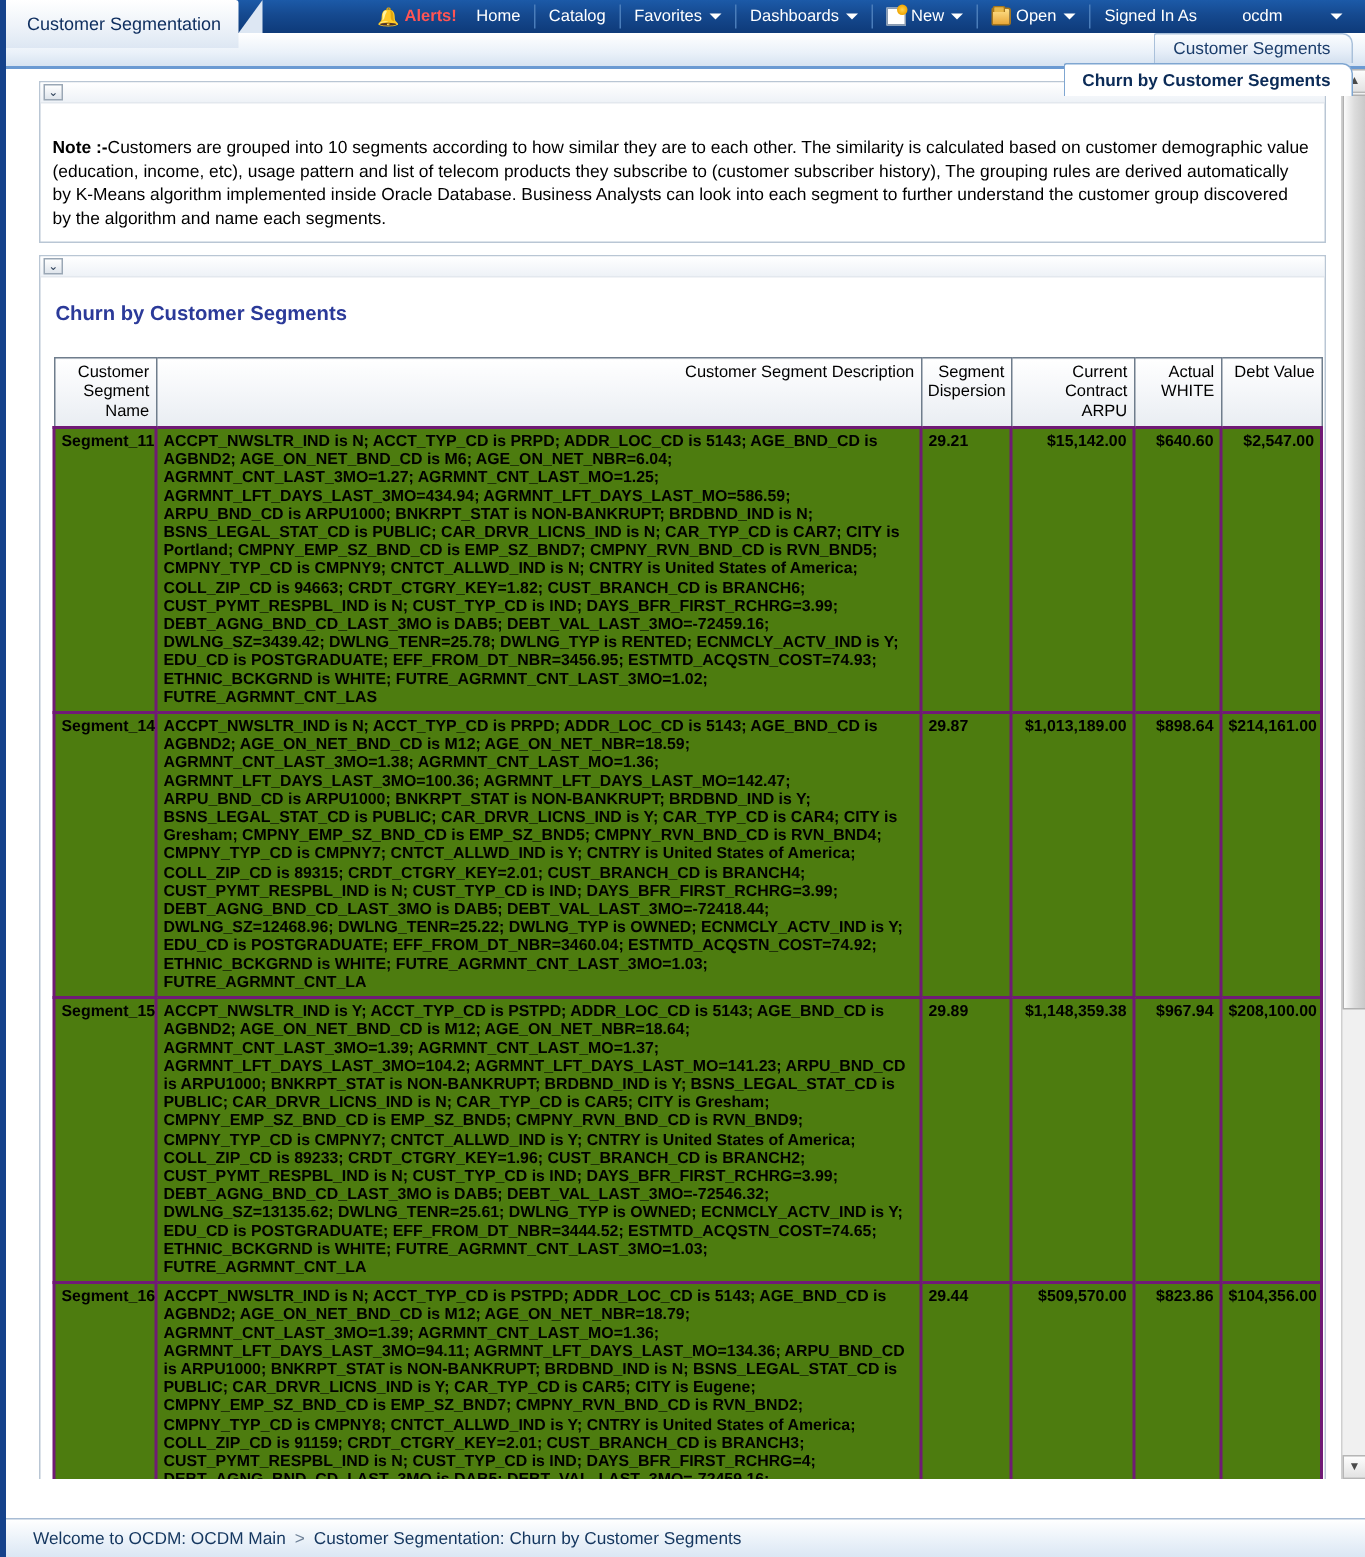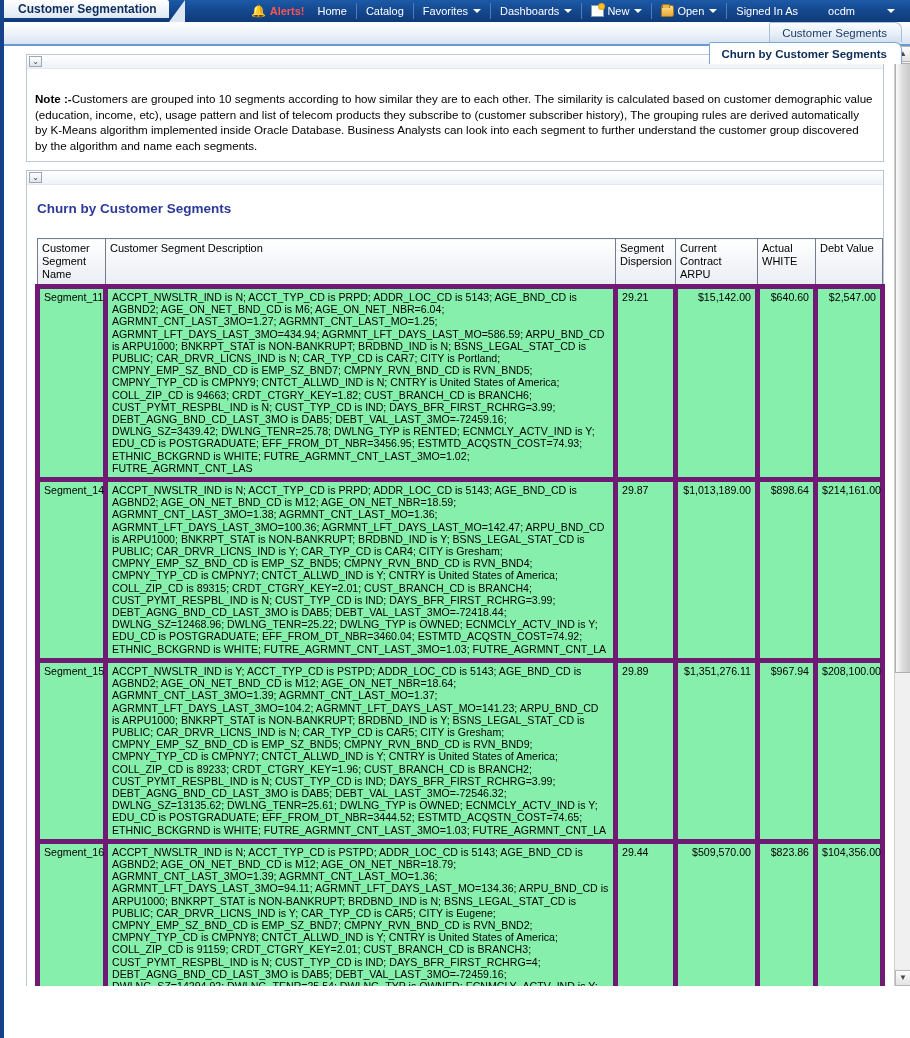--- a/index.html
+++ b/index.html
@@ -21,27 +21,27 @@
   
   .topbar {
     position: relative;
     height: 22px;
     background: linear-gradient(to bottom, #1c5aa8 0%, #15498f 45%, #0e3a79 100%);
     display: flex;
     align-items: stretch;
   }
   .app-title-tab {
     position: relative;
-    height: 18px;
+    height: 32px;
     padding: 0 12px 0 14px;
     display: flex; align-items: center;
     background: linear-gradient(to bottom, #ffffff 0%, #eef3f9 55%, #dde7f3 100%);
     color: #0d2d5e;
     font-size: 12px;
-    font-weight: bold;
+    font-weight: normal;
     border-top-right-radius: 2px;
     z-index: 3;
   }
   .app-title-tab::after {
     content: "";
     position: absolute;
     right: -16px; top: 0;
     width: 0; height: 0;
     border-style: solid;
     border-width: 0 0 22px 16px;
@@ -217,32 +217,33 @@
     border-collapse: collapse;
     table-layout: fixed;
     width: 845px;
     font-size: 10.6px;
     color: #000000;
   }
   table.seg th {
     border: 1px solid #6f7d8c;
     background: linear-gradient(to bottom, #ffffff 0%, #f4f6f9 50%, #e9edf2 100%);
     font-weight: normal;
-    text-align: left;
+    text-align: right;
     vertical-align: top;
     padding: 3px 4px 3px 4px;
     font-size: 11px;
     line-height: 13px;
   }
   table.seg td {
-    border: 5px solid #701a75;
+    border: 2px solid #701a75;
     vertical-align: top;
     padding: 2px 4px 3px 4px;
     line-height: 12.2px;
-    background: #86efac;
+    background: #4d7c0f;
+    font-weight: bold;
   }
   td.num { text-align: right; white-space: nowrap; }
   td.disp { text-align: left; white-space: nowrap; }
   td.name { white-space: nowrap; }
   td.desc { word-break: break-word; }
 
   .col-name { width: 68px; }
   .col-desc { width: 510px; }
   .col-disp { width: 60px; }
   .col-carpu { width: 82px; }
@@ -406,21 +407,21 @@
                 <td class="desc">ACCPT_NWSLTR_IND is N; ACCT_TYP_CD is PRPD; ADDR_LOC_CD is 5143; AGE_BND_CD is AGBND2; AGE_ON_NET_BND_CD is M12; AGE_ON_NET_NBR=18.59; AGRMNT_CNT_LAST_3MO=1.38; AGRMNT_CNT_LAST_MO=1.36; AGRMNT_LFT_DAYS_LAST_3MO=100.36; AGRMNT_LFT_DAYS_LAST_MO=142.47; ARPU_BND_CD is ARPU1000; BNKRPT_STAT is NON-BANKRUPT; BRDBND_IND is Y; BSNS_LEGAL_STAT_CD is PUBLIC; CAR_DRVR_LICNS_IND is Y; CAR_TYP_CD is CAR4; CITY is Gresham; CMPNY_EMP_SZ_BND_CD is EMP_SZ_BND5; CMPNY_RVN_BND_CD is RVN_BND4; CMPNY_TYP_CD is CMPNY7; CNTCT_ALLWD_IND is Y; CNTRY is United States of America; COLL_ZIP_CD is 89315; CRDT_CTGRY_KEY=2.01; CUST_BRANCH_CD is BRANCH4; CUST_PYMT_RESPBL_IND is N; CUST_TYP_CD is IND; DAYS_BFR_FIRST_RCHRG=3.99; DEBT_AGNG_BND_CD_LAST_3MO is DAB5; DEBT_VAL_LAST_3MO=-72418.44; DWLNG_SZ=12468.96; DWLNG_TENR=25.22; DWLNG_TYP is OWNED; ECNMCLY_ACTV_IND is Y; EDU_CD is POSTGRADUATE; EFF_FROM_DT_NBR=3460.04; ESTMTD_ACQSTN_COST=74.92; ETHNIC_BCKGRND is WHITE; FUTRE_AGRMNT_CNT_LAST_3MO=1.03; FUTRE_AGRMNT_CNT_LA</td>
                 <td class="disp">29.87</td>
                 <td class="num">$1,013,189.00</td>
                 <td class="num">$898.64</td>
                 <td class="num">$214,161.00</td>
               </tr>
               <tr>
                 <td class="name">Segment_15</td>
                 <td class="desc">ACCPT_NWSLTR_IND is Y; ACCT_TYP_CD is PSTPD; ADDR_LOC_CD is 5143; AGE_BND_CD is AGBND2; AGE_ON_NET_BND_CD is M12; AGE_ON_NET_NBR=18.64; AGRMNT_CNT_LAST_3MO=1.39; AGRMNT_CNT_LAST_MO=1.37; AGRMNT_LFT_DAYS_LAST_3MO=104.2; AGRMNT_LFT_DAYS_LAST_MO=141.23; ARPU_BND_CD is ARPU1000; BNKRPT_STAT is NON-BANKRUPT; BRDBND_IND is Y; BSNS_LEGAL_STAT_CD is PUBLIC; CAR_DRVR_LICNS_IND is N; CAR_TYP_CD is CAR5; CITY is Gresham; CMPNY_EMP_SZ_BND_CD is EMP_SZ_BND5; CMPNY_RVN_BND_CD is RVN_BND9; CMPNY_TYP_CD is CMPNY7; CNTCT_ALLWD_IND is Y; CNTRY is United States of America; COLL_ZIP_CD is 89233; CRDT_CTGRY_KEY=1.96; CUST_BRANCH_CD is BRANCH2; CUST_PYMT_RESPBL_IND is N; CUST_TYP_CD is IND; DAYS_BFR_FIRST_RCHRG=3.99; DEBT_AGNG_BND_CD_LAST_3MO is DAB5; DEBT_VAL_LAST_3MO=-72546.32; DWLNG_SZ=13135.62; DWLNG_TENR=25.61; DWLNG_TYP is OWNED; ECNMCLY_ACTV_IND is Y; EDU_CD is POSTGRADUATE; EFF_FROM_DT_NBR=3444.52; ESTMTD_ACQSTN_COST=74.65; ETHNIC_BCKGRND is WHITE; FUTRE_AGRMNT_CNT_LAST_3MO=1.03; FUTRE_AGRMNT_CNT_LA</td>
                 <td class="disp">29.89</td>
-                <td class="num">$1,351,276.11</td>
+                <td class="num">$1,148,359.38</td>
                 <td class="num">$967.94</td>
                 <td class="num">$208,100.00</td>
               </tr>
               <tr>
                 <td class="name">Segment_16</td>
                 <td class="desc">ACCPT_NWSLTR_IND is N; ACCT_TYP_CD is PSTPD; ADDR_LOC_CD is 5143; AGE_BND_CD is AGBND2; AGE_ON_NET_BND_CD is M12; AGE_ON_NET_NBR=18.79; AGRMNT_CNT_LAST_3MO=1.39; AGRMNT_CNT_LAST_MO=1.36; AGRMNT_LFT_DAYS_LAST_3MO=94.11; AGRMNT_LFT_DAYS_LAST_MO=134.36; ARPU_BND_CD is ARPU1000; BNKRPT_STAT is NON-BANKRUPT; BRDBND_IND is N; BSNS_LEGAL_STAT_CD is PUBLIC; CAR_DRVR_LICNS_IND is Y; CAR_TYP_CD is CAR5; CITY is Eugene; CMPNY_EMP_SZ_BND_CD is EMP_SZ_BND7; CMPNY_RVN_BND_CD is RVN_BND2; CMPNY_TYP_CD is CMPNY8; CNTCT_ALLWD_IND is Y; CNTRY is United States of America; COLL_ZIP_CD is 91159; CRDT_CTGRY_KEY=2.01; CUST_BRANCH_CD is BRANCH3; CUST_PYMT_RESPBL_IND is N; CUST_TYP_CD is IND; DAYS_BFR_FIRST_RCHRG=4; DEBT_AGNG_BND_CD_LAST_3MO is DAB5; DEBT_VAL_LAST_3MO=-72459.16; DWLNG_SZ=14294.92; DWLNG_TENR=25.54; DWLNG_TYP is OWNED; ECNMCLY_ACTV_IND is Y; EDU_CD is POSTGRADUATE; EFF_FROM_DT_NBR=3451.82; ESTMTD_ACQSTN_COST=74.75; ETHNIC_BCKGRND is WHITE; FUTRE_AGRMNT_CNT_LAST_3MO=1.03; FUTRE_AGRMNT_CNT_LAST_M</td>
                 <td class="disp">29.44</td>
                 <td class="num">$509,570.00</td>
                 <td class="num">$823.86</td>
                 <td class="num">$104,356.00</td>
@@ -434,14 +435,19 @@
 
     </div>
 
     <div class="vscroll">
       <div class="arrow top">▲</div>
       <div class="thumb"></div>
       <div class="arrow bottom">▼</div>
     </div>
   </div>
 
+  <div class="statusbar">
+    <span class="crumb-link">Welcome to OCDM: OCDM Main</span>
+    <span class="crumb-sep">&gt;</span>
+    <span>Customer Segmentation: Churn by Customer Segments</span>
+  </div>
 
 </div>
 
 </body></html>

